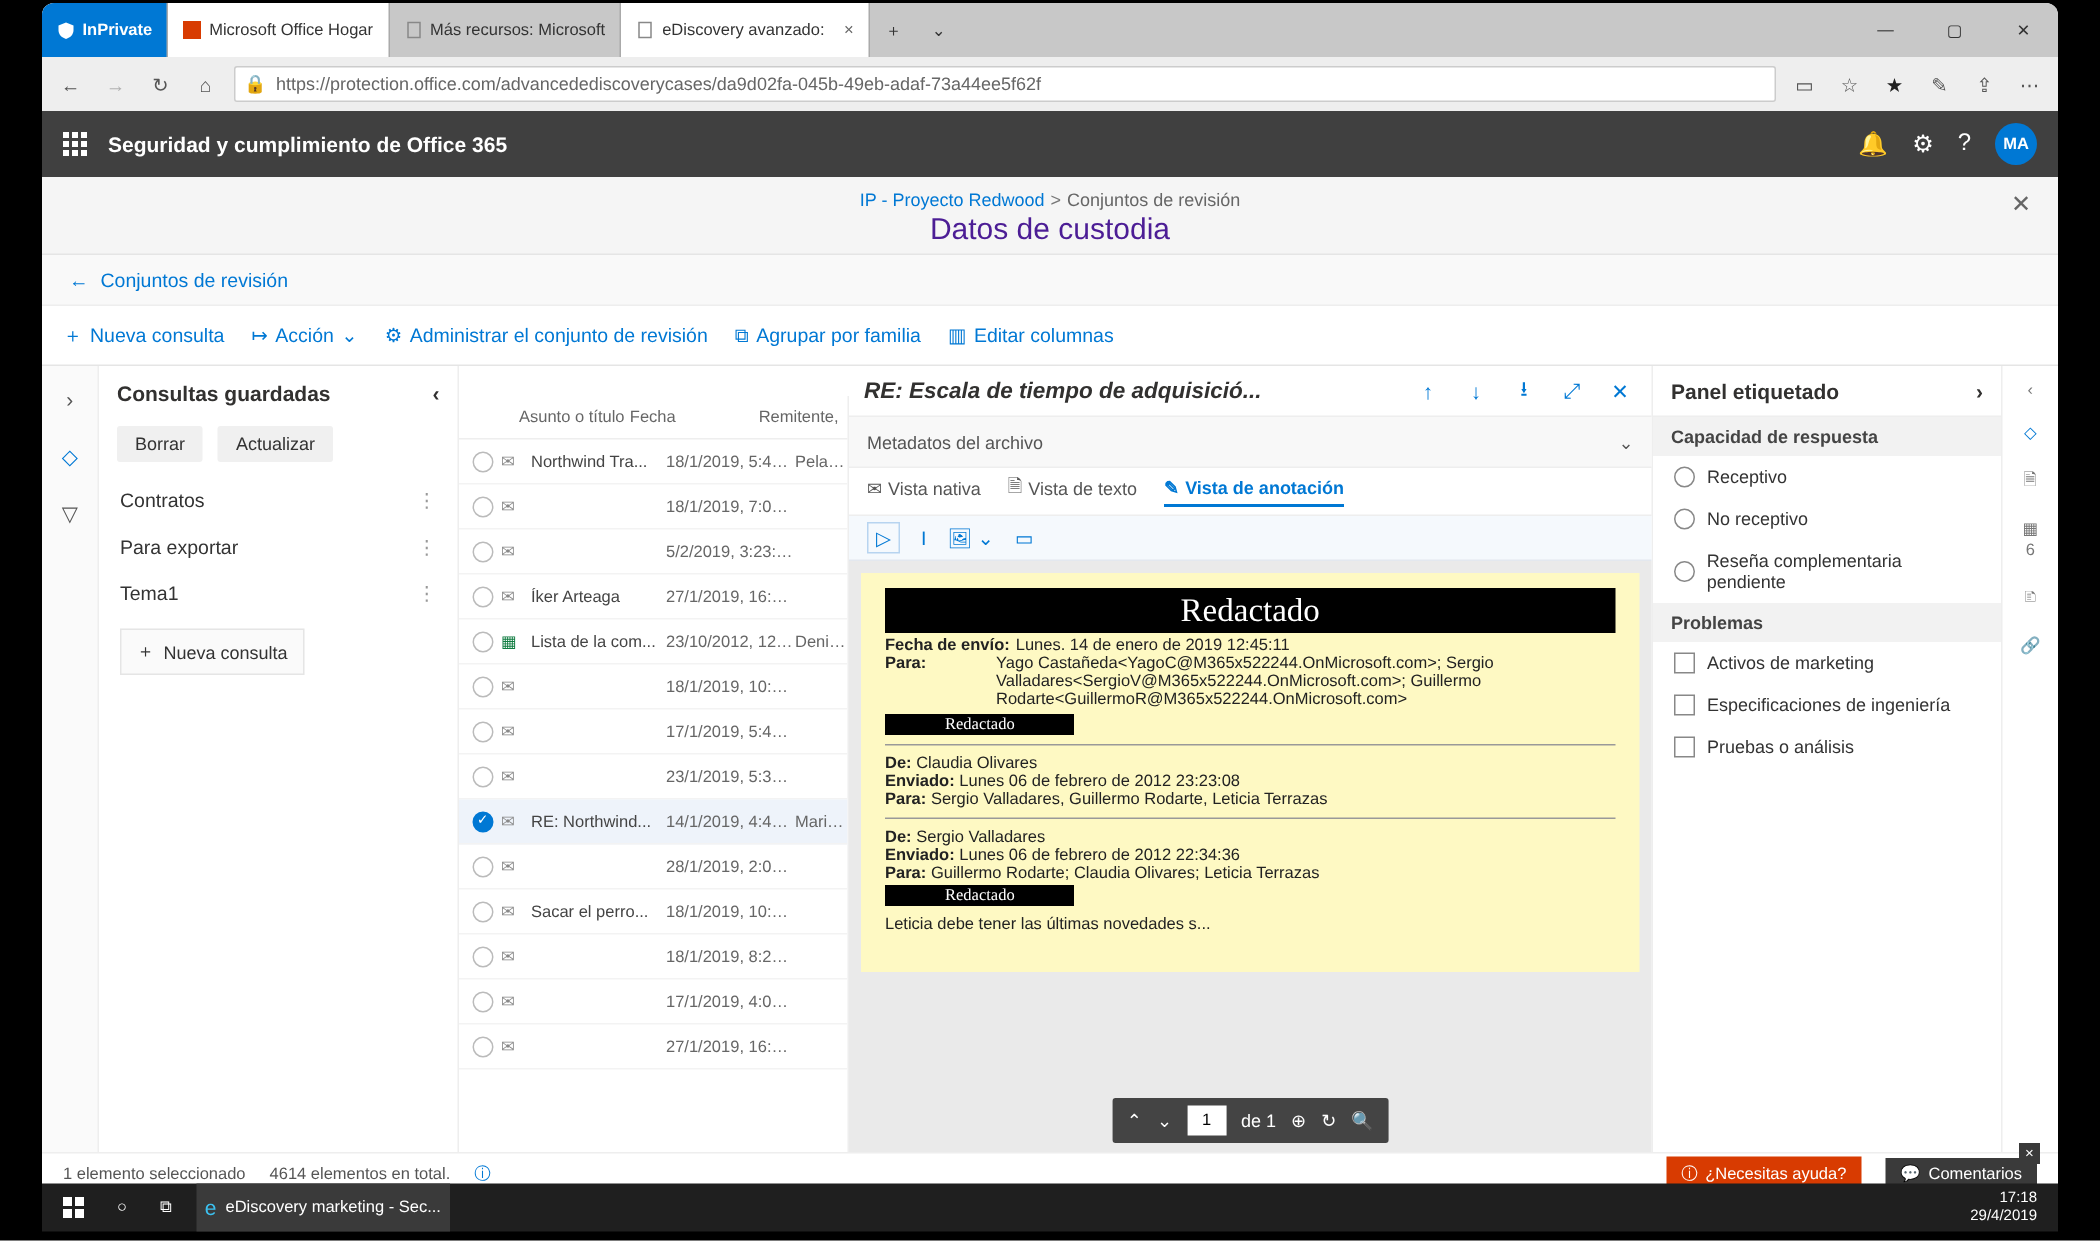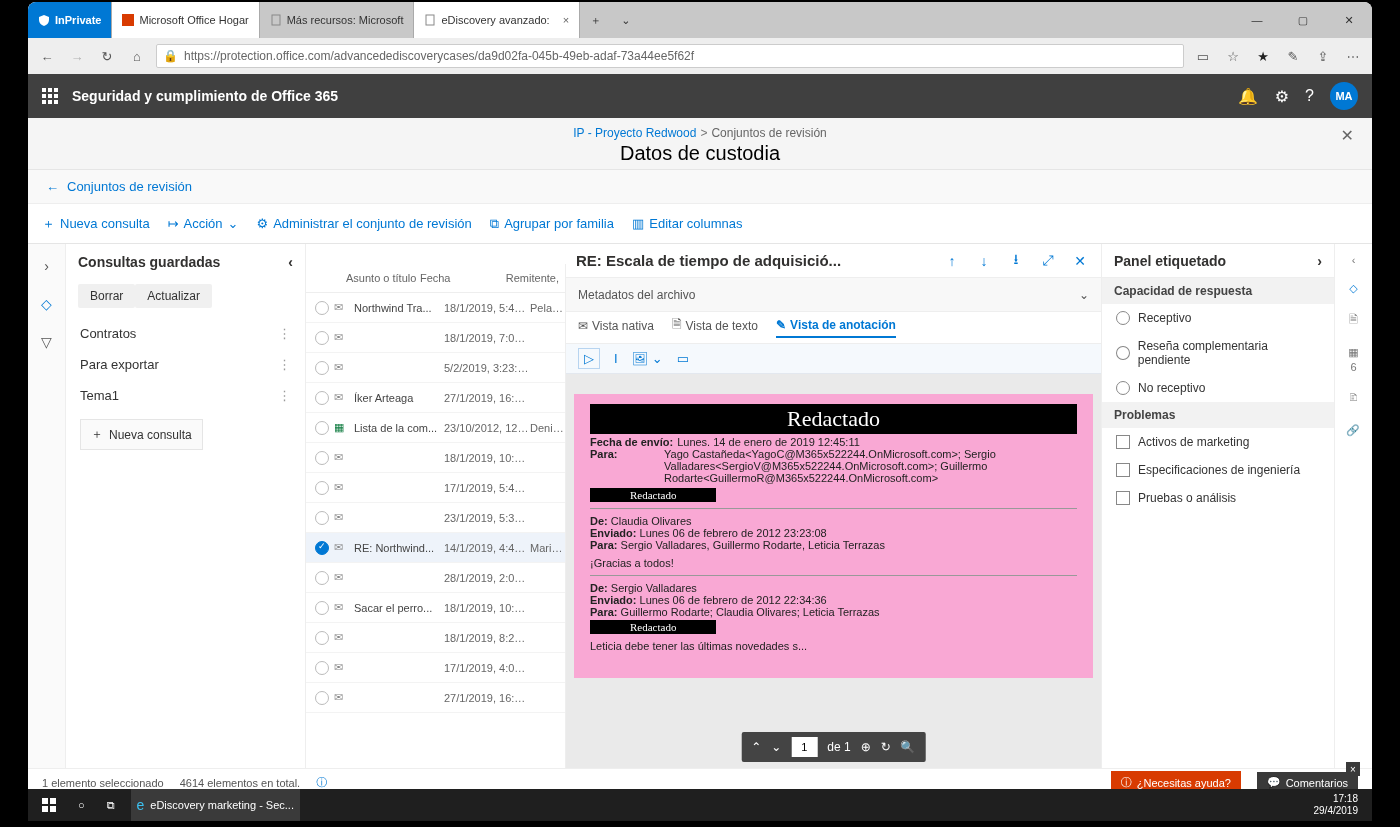--- a/index.html
+++ b/index.html
@@ -18,32 +18,32 @@
 .url-box { flex:1; height:24px; background:#fff; border:1px solid #ccc; border-radius:2px; display:flex; align-items:center; padding:0 6px; gap:6px; font-size:12px; color:#666;}
 .appbar { height:44px; background:#404040; color:#fff; display:flex; align-items:center; padding:0 14px; gap:14px;}
 .waffle { display:grid; grid-template-columns:repeat(3,4px); grid-template-rows:repeat(3,4px); gap:2px;}
 .waffle span{background:#fff;}
 .appbar-title{font-size:14px; font-weight:600;}
 .appbar-right{margin-left:auto; display:flex; align-items:center; gap:16px;}
 .avatar{width:28px;height:28px;border-radius:50%;background:#0078d4;display:flex;align-items:center;justify-content:center;font-size:11px;font-weight:600;}
 .crumb-bar{height:52px;background:#f5f5f5;border-bottom:1px solid #e5e5e5;padding:8px 20px;position:relative;text-align:center;}
 .crumb{font-size:12px;color:#0078d4;}
 .crumb .sep{color:#777; margin:0 4px;}
-.page-title{font-size:20px; color:#000000; margin-top:2px;}
+.page-title{font-size:20px; color:#4c1d95; margin-top:2px;}
 .crumb-close{position:absolute;right:18px;top:8px;font-size:16px;color:#666;}
 .backbar{height:34px;background:#f9f9f9;border-bottom:1px solid #eee;display:flex;align-items:center;padding:0 18px;gap:8px;font-size:13px;color:#0078d4;}
 .cmdbar{height:40px;border-bottom:1px solid #e5e5e5;display:flex;align-items:center;padding:0 14px;gap:18px;font-size:13px;color:#0078d4;}
 .cmdbar .cmd{display:flex;align-items:center;gap:5px;}
 .content{display:flex; height:calc(100% - 36px - 36px - 44px - 58px - 34px - 40px - 28px);}
 .rail{width:38px;background:#fafafa;border-right:1px solid #eee;display:flex;flex-direction:column;align-items:center;padding-top:10px;gap:14px;}
 .rail-item{width:24px;height:24px;display:flex;align-items:center;justify-content:center;color:#555;font-size:14px;}
 .rail-item.active{color:#0078d4;}
 .queries{width:240px;border-right:1px solid #eee;display:flex;flex-direction:column;}
 .queries-head{display:flex;align-items:center;justify-content:space-between;padding:10px 12px;font-size:14px;font-weight:600;color:#323130;}
-.query-btns{display:flex;padding:4px 12px 10px;}
+.query-btns{display:flex;gap:10px;padding:4px 12px 10px;}
 .query-btn{background:#f0f0f0;border:none;padding:5px 12px;font-size:12px;border-radius:2px;color:#333;cursor:pointer;}
 .query-list{font-size:13px;}
 .query-item{padding:8px 14px;display:flex;justify-content:space-between;align-items:center;color:#333;}
 .dots{color:#999;}
 .new-query{margin:8px 14px;padding:6px 10px;background:#fafafa;border:1px solid #e5e5e5;font-size:12px;display:inline-flex;align-items:center;gap:6px;color:#333;}
 .itemlist{width:260px;border-right:1px solid #eee;display:flex;flex-direction:column;margin-top:20px;}
 .list-head{display:flex;font-size:11px;color:#666;padding:8px 6px;border-bottom:1px solid #eee;}
 .col-subj{width:108px;padding-left:34px;}
 .col-date{width:86px;}
 .col-from{flex:1;}
@@ -53,29 +53,29 @@
 .row .chk{width:24px;display:flex;justify-content:center;}
 .row .env{width:20px;color:#888;}
 .row .subj{width:90px;white-space:nowrap;overflow:hidden;text-overflow:ellipsis;}
 .row .date{width:86px;white-space:nowrap;overflow:hidden;text-overflow:ellipsis;color:#666;}
 .row .from{flex:1;white-space:nowrap;overflow:hidden;text-overflow:ellipsis;color:#666;}
 .selcircle{width:14px;height:14px;border-radius:50%;border:1px solid #bbb;background:#fff;}
 .selcircle.on{background:#0078d4;border-color:#0078d4;position:relative;}
 .selcircle.on::after{content:"✓";color:#fff;font-size:9px;position:absolute;left:2px;top:-1px;}
 .reader{flex:1;display:flex;flex-direction:column;border-right:1px solid #eee;min-width:0;}
 .reader-head{height:34px;display:flex;align-items:center;padding:0 10px;gap:10px;border-bottom:1px solid #eee;}
-.reader-title{font-size:15px;font-weight:600;color:#323130;flex:1;white-space:nowrap;overflow:hidden;text-overflow:ellipsis;}
+.reader-title{font-size:15px;font-weight:600;color:#323130;flex:1;white-space:nowrap;overflow:hidden;text-overflow:ellipsis;font-style:italic;}
 .reader-ico{color:#0078d4;font-size:14px;width:22px;text-align:center;cursor:pointer;}
 .meta-bar{height:34px;background:#f8f8f8;border-bottom:1px solid #eee;display:flex;align-items:center;justify-content:space-between;padding:0 12px;font-size:12px;color:#555;}
 .view-tabs{height:32px;display:flex;align-items:center;gap:18px;padding:0 12px;font-size:12px;color:#555;border-bottom:1px solid #eee;}
 .view-tab{display:flex;align-items:center;gap:4px;padding-bottom:4px;}
 .view-tab.active{color:#0078d4;border-bottom:2px solid #0078d4;font-weight:600;}
 .anno-tools{height:30px;background:#f5f9fd;border-bottom:1px solid #e3e8ef;display:flex;align-items:center;gap:14px;padding:0 12px;color:#0078d4;font-size:13px;}
 .doc-view{flex:1;overflow:auto;background:#eaeaea;padding:8px;position:relative;}
-.doc-page{background:#f9a8d4;margin:12px auto;padding:8px 16px 20px;font-size:11px;color:#222;width:100%;}
+.doc-page{background:#fef9c3;margin:0 auto;padding:8px 16px 20px;font-size:11px;color:#222;width:100%;}
 .redact-big{background:#000;color:#fff;text-align:center;font-size:22px;font-family:Georgia,serif;padding:2px 0;margin:2px 0;}
 .redact-small{display:inline-block;background:#000;color:#fff;font-size:11px;font-family:Georgia,serif;padding:1px 40px;}
 .doc-hr{border:none;border-top:1px solid #999;margin:6px 0;}
 .doc-para{margin:6px 0;}
 .doc-toolbar{position:absolute;bottom:6px;left:50%;transform:translateX(-50%);background:#444;height:30px;display:flex;align-items:center;gap:10px;padding:0 10px;color:#fff;font-size:12px;border-radius:2px;}
 .doc-toolbar input{width:26px;height:20px;text-align:center;font-size:11px;border:none;}
 .tagpanel{width:232px;display:flex;flex-direction:column;}
 .tag-head{height:34px;display:flex;align-items:center;justify-content:space-between;padding:0 12px;font-size:14px;font-weight:600;color:#323130;border-bottom:1px solid #eee;}
 .tag-section{background:#f2f2f2;font-size:12px;font-weight:600;color:#444;padding:6px 12px;}
 .opt{display:flex;align-items:center;gap:8px;padding:7px 14px;font-size:12px;color:#333;}
@@ -414,21 +414,20 @@
             </div>
           <div style="display:flex;gap:4px;">
               <b style="min-width:70px;">Para:</b>
               <span>Yago Castañeda&lt;YagoC@M365x522244.OnMicrosoft.com&gt;; Sergio Valladares&lt;SergioV@M365x522244.OnMicrosoft.com&gt;; Guillermo Rodarte&lt;GuillermoR@M365x522244.OnMicrosoft.com&gt;</span>
             </div>
           <div style="margin:4px 0;"><span class="redact-small">Redactado</span></div>
           <hr class="doc-hr">
           <div><b>De:</b> <span>Claudia Olivares</span></div>
           <div><b>Enviado:</b> <span>Lunes 06 de febrero de 2012 23:23:08</span></div>
           <div><b>Para:</b> <span>Sergio Valladares, Guillermo Rodarte, Leticia Terrazas</span></div>
-          <div class="doc-para">¡Gracias a todos!</div>
           <hr class="doc-hr">
           <div><b>De:</b> <span>Sergio Valladares</span></div>
           <div><b>Enviado:</b> <span>Lunes 06 de febrero de 2012 22:34:36</span></div>
           <div><b>Para:</b> <span>Guillermo Rodarte; Claudia Olivares; Leticia Terrazas</span></div>
           <div style="margin:2px 0;"><span class="redact-small">Redactado</span></div>
           <div class="doc-para">Leticia debe tener las últimas novedades s...</div>
         </div>
         <div class="doc-toolbar">
           <span>⌃</span>
           <span>⌄</span>
@@ -446,25 +445,25 @@
         <span>Panel etiquetado</span>
         <span>›</span>
       </div>
       <div class="tag-section">Capacidad de respuesta</div>
       <div class="opt">
           <span class="radio"></span>
           <span>Receptivo</span>
         </div>
       <div class="opt">
           <span class="radio"></span>
-          <span>Reseña complementaria pendiente</span>
+          <span>No receptivo</span>
         </div>
       <div class="opt">
           <span class="radio"></span>
-          <span>No receptivo</span>
+          <span>Reseña complementaria pendiente</span>
         </div>
       <div class="tag-section">Problemas</div>
       <div class="opt">
           <span class="chkbox"></span>
           <span>Activos de marketing</span>
         </div>
       <div class="opt">
           <span class="chkbox"></span>
           <span>Especificaciones de ingeniería</span>
         </div>

